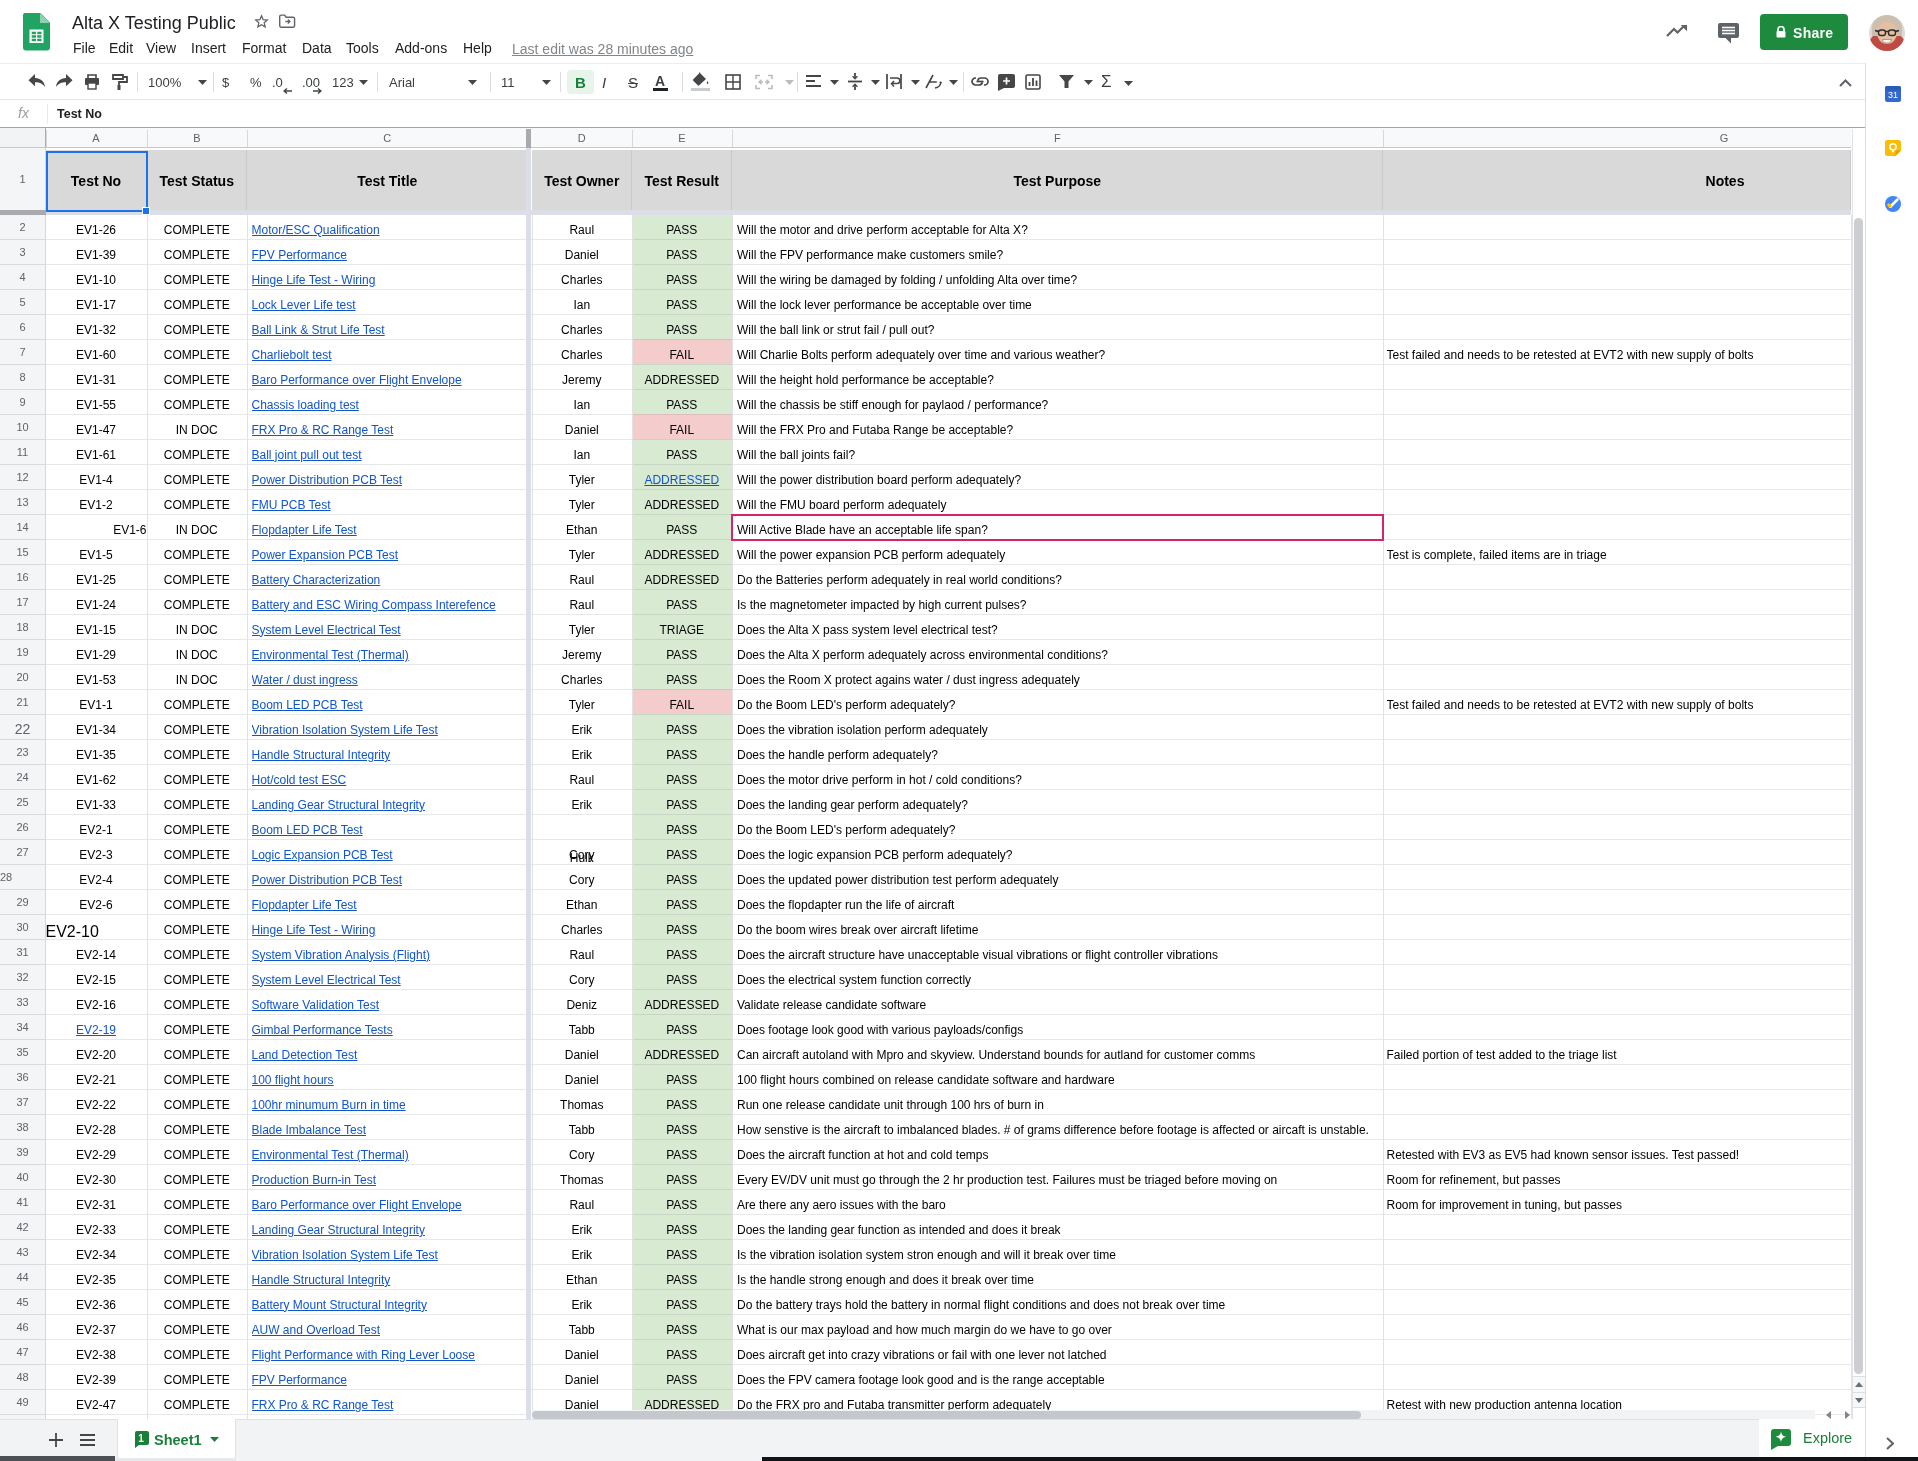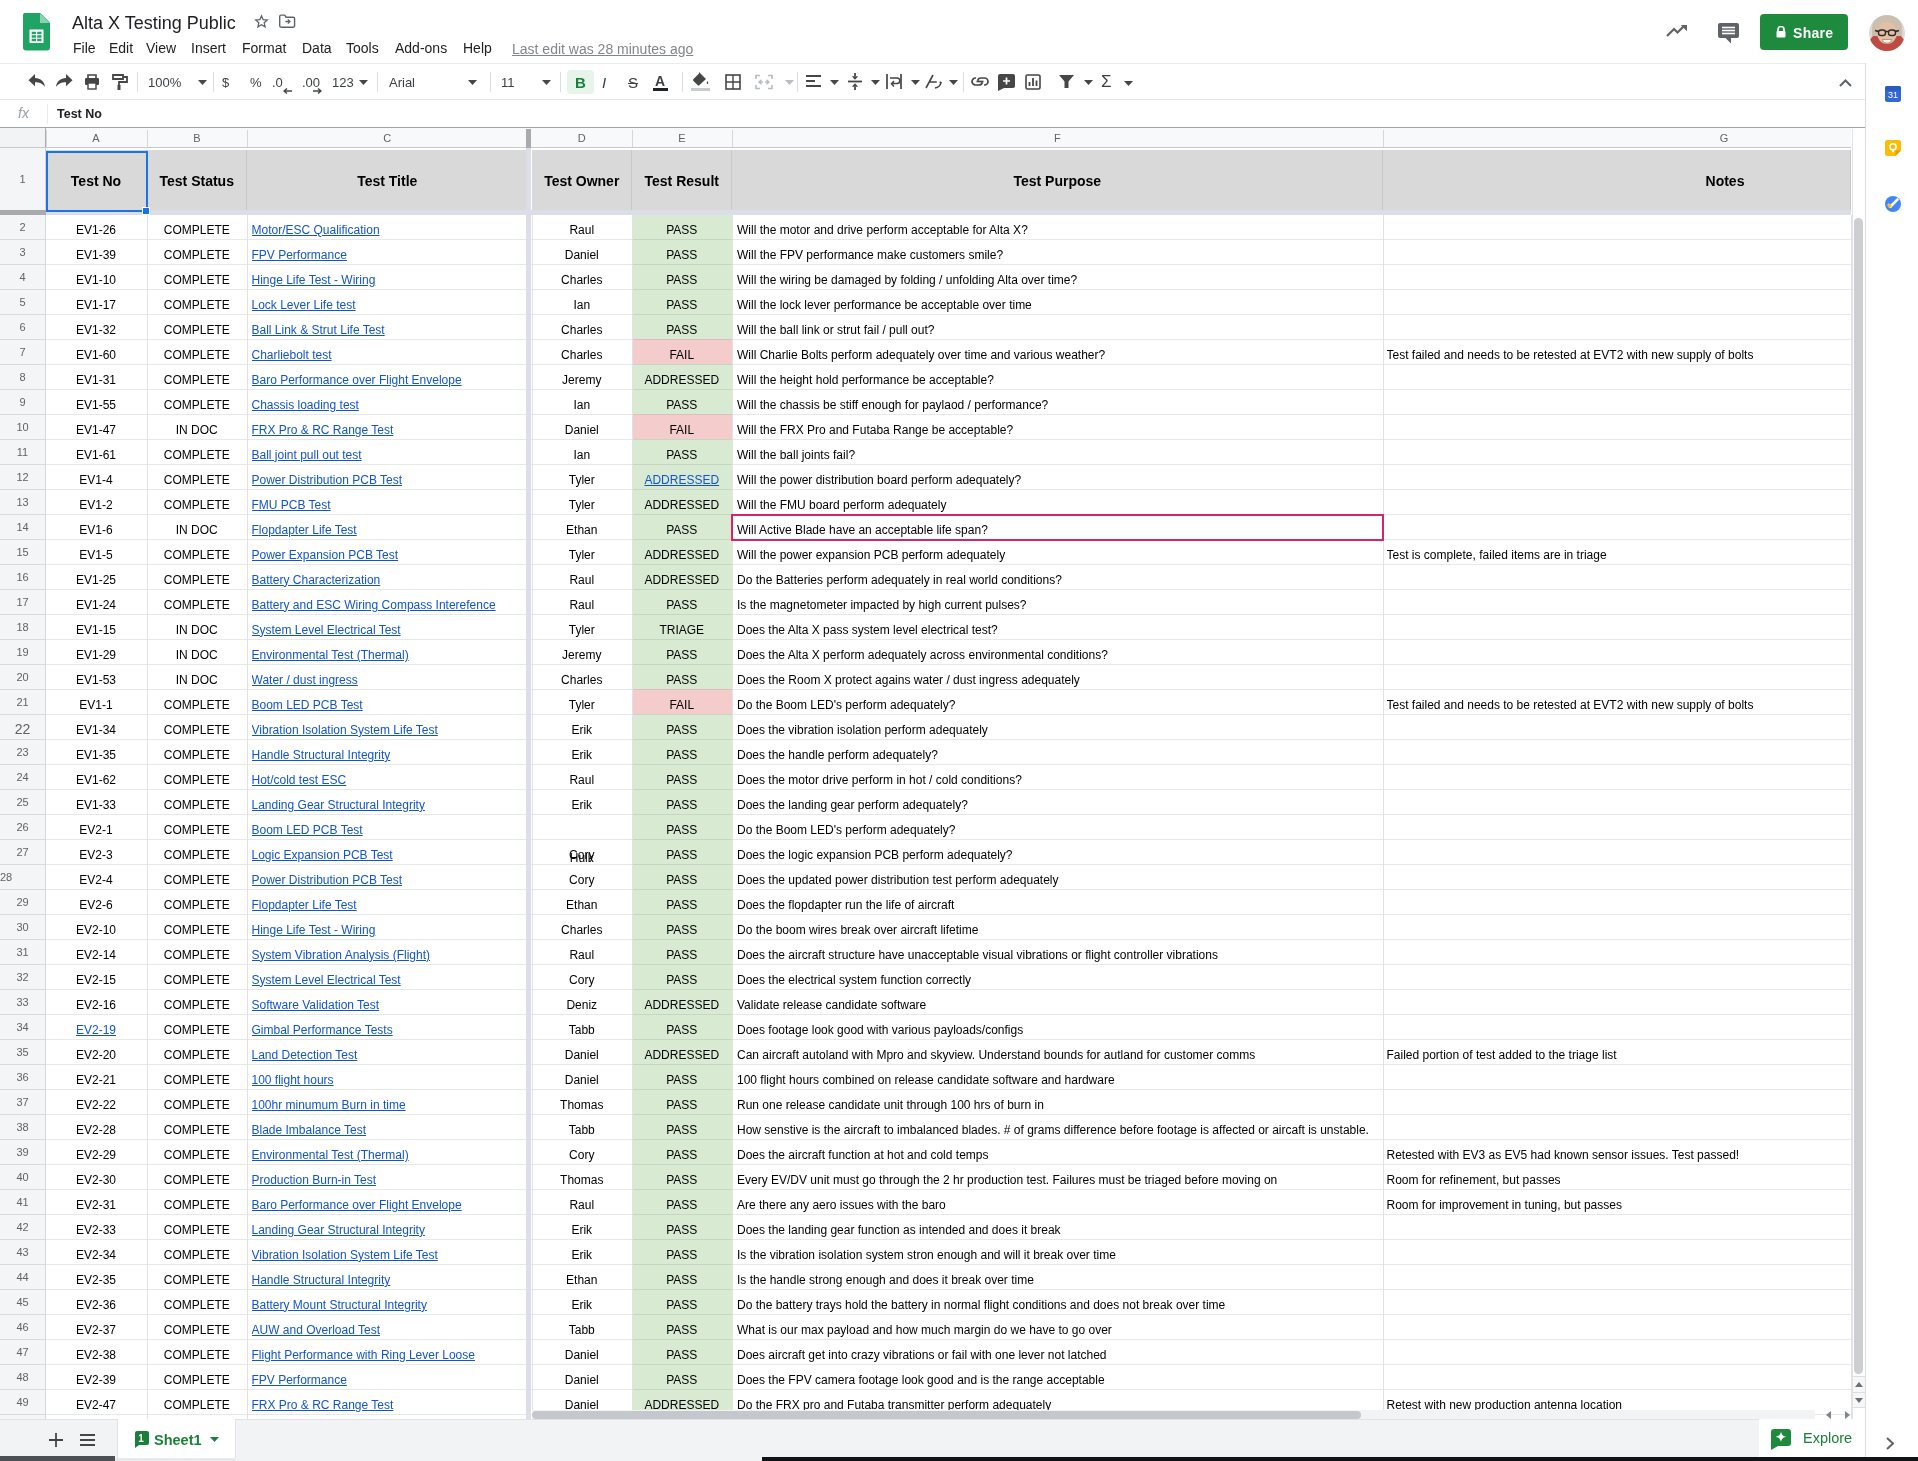--- a/index.html
+++ b/index.html
@@ -134,21 +134,21 @@
 <div style="position:absolute;left:0;top:496.2px;width:45px;height:13px;font-size:11px;color:#5f6368;text-align:center;">13</div>
 <div style="position:absolute;left:631.5px;top:489.2px;width:100.5px;height:25.0px;background:#d9ead3;"></div>
 <div style="position:absolute;left:45.5px;top:497.9px;width:101px;font-size:12px;text-align:center;white-space:nowrap;">EV1-2</div>
 <div style="position:absolute;left:146.5px;top:497.9px;width:100.5px;font-size:12px;text-align:center;white-space:nowrap;">COMPLETE</div>
 <div style="position:absolute;left:251.5px;top:497.9px;width:274px;font-size:12px;white-space:nowrap;overflow:hidden;"><span class="lk">FMU PCB Test</span></div>
 <div style="position:absolute;left:532px;top:497.9px;width:99.5px;font-size:12px;text-align:center;white-space:nowrap;">Tyler</div>
 <div style="position:absolute;left:631.5px;top:497.9px;width:100.5px;font-size:12px;text-align:center;white-space:nowrap;">ADDRESSED</div>
 <div style="position:absolute;left:737px;top:497.9px;width:643px;font-size:12px;white-space:nowrap;overflow:hidden;">Will the FMU board perform adequately</div>
 <div style="position:absolute;left:0;top:521.2px;width:45px;height:13px;font-size:11px;color:#5f6368;text-align:center;">14</div>
 <div style="position:absolute;left:631.5px;top:514.2px;width:100.5px;height:25.0px;background:#d9ead3;"></div>
-<div style="position:absolute;left:45.5px;top:522.9px;width:101px;font-size:12px;text-align:center;white-space:nowrap;">EV1-6</div>
+<div style="position:absolute;left:45.5px;top:522.9px;width:101px;font-size:12px;text-align:right;white-space:nowrap;">EV1-6</div>
 <div style="position:absolute;left:146.5px;top:522.9px;width:100.5px;font-size:12px;text-align:center;white-space:nowrap;">IN DOC</div>
 <div style="position:absolute;left:251.5px;top:522.9px;width:274px;font-size:12px;white-space:nowrap;overflow:hidden;"><span class="lk">Flopdapter Life Test</span></div>
 <div style="position:absolute;left:532px;top:522.9px;width:99.5px;font-size:12px;text-align:center;white-space:nowrap;">Ethan</div>
 <div style="position:absolute;left:631.5px;top:522.9px;width:100.5px;font-size:12px;text-align:center;white-space:nowrap;">PASS</div>
 <div style="position:absolute;left:737px;top:522.9px;width:643px;font-size:12px;white-space:nowrap;overflow:hidden;">Will Active Blade have an acceptable life span?</div>
 <div style="position:absolute;left:0;top:546.2px;width:45px;height:13px;font-size:11px;color:#5f6368;text-align:center;">15</div>
 <div style="position:absolute;left:631.5px;top:539.2px;width:100.5px;height:25.0px;background:#d9ead3;"></div>
 <div style="position:absolute;left:45.5px;top:547.9px;width:101px;font-size:12px;text-align:center;white-space:nowrap;">EV1-5</div>
 <div style="position:absolute;left:146.5px;top:547.9px;width:100.5px;font-size:12px;text-align:center;white-space:nowrap;">COMPLETE</div>
 <div style="position:absolute;left:251.5px;top:547.9px;width:274px;font-size:12px;white-space:nowrap;overflow:hidden;"><span class="lk">Power Expansion PCB Test</span></div>
@@ -264,21 +264,21 @@
 <div style="position:absolute;left:0;top:896.2px;width:45px;height:13px;font-size:11px;color:#5f6368;text-align:center;">29</div>
 <div style="position:absolute;left:631.5px;top:889.2px;width:100.5px;height:25.0px;background:#d9ead3;"></div>
 <div style="position:absolute;left:45.5px;top:897.9px;width:101px;font-size:12px;text-align:center;white-space:nowrap;">EV2-6</div>
 <div style="position:absolute;left:146.5px;top:897.9px;width:100.5px;font-size:12px;text-align:center;white-space:nowrap;">COMPLETE</div>
 <div style="position:absolute;left:251.5px;top:897.9px;width:274px;font-size:12px;white-space:nowrap;overflow:hidden;"><span class="lk">Flopdapter Life Test</span></div>
 <div style="position:absolute;left:532px;top:897.9px;width:99.5px;font-size:12px;text-align:center;white-space:nowrap;">Ethan</div>
 <div style="position:absolute;left:631.5px;top:897.9px;width:100.5px;font-size:12px;text-align:center;white-space:nowrap;">PASS</div>
 <div style="position:absolute;left:737px;top:897.9px;width:643px;font-size:12px;white-space:nowrap;overflow:hidden;">Does the flopdapter run the life of aircraft</div>
 <div style="position:absolute;left:0;top:921.2px;width:45px;height:13px;font-size:11px;color:#5f6368;text-align:center;">30</div>
 <div style="position:absolute;left:631.5px;top:914.2px;width:100.5px;height:25.0px;background:#d9ead3;"></div>
-<div style="position:absolute;left:45.5px;top:922.9px;width:101px;font-size:12px;text-align:center;white-space:nowrap;">EV2-10</div>
+<div style="position:absolute;left:45.5px;top:922.9px;width:101px;font-size:16px;white-space:nowrap;">EV2-10</div>
 <div style="position:absolute;left:146.5px;top:922.9px;width:100.5px;font-size:12px;text-align:center;white-space:nowrap;">COMPLETE</div>
 <div style="position:absolute;left:251.5px;top:922.9px;width:274px;font-size:12px;white-space:nowrap;overflow:hidden;"><span class="lk">Hinge Life Test - Wiring</span></div>
 <div style="position:absolute;left:532px;top:922.9px;width:99.5px;font-size:12px;text-align:center;white-space:nowrap;">Charles</div>
 <div style="position:absolute;left:631.5px;top:922.9px;width:100.5px;font-size:12px;text-align:center;white-space:nowrap;">PASS</div>
 <div style="position:absolute;left:737px;top:922.9px;width:643px;font-size:12px;white-space:nowrap;overflow:hidden;">Do the boom wires break over aircraft lifetime</div>
 <div style="position:absolute;left:0;top:946.2px;width:45px;height:13px;font-size:11px;color:#5f6368;text-align:center;">31</div>
 <div style="position:absolute;left:631.5px;top:939.2px;width:100.5px;height:25.0px;background:#d9ead3;"></div>
 <div style="position:absolute;left:45.5px;top:947.9px;width:101px;font-size:12px;text-align:center;white-space:nowrap;">EV2-14</div>
 <div style="position:absolute;left:146.5px;top:947.9px;width:100.5px;font-size:12px;text-align:center;white-space:nowrap;">COMPLETE</div>
 <div style="position:absolute;left:251.5px;top:947.9px;width:274px;font-size:12px;white-space:nowrap;overflow:hidden;"><span class="lk">System Vibration Analysis (Flight)</span></div>

